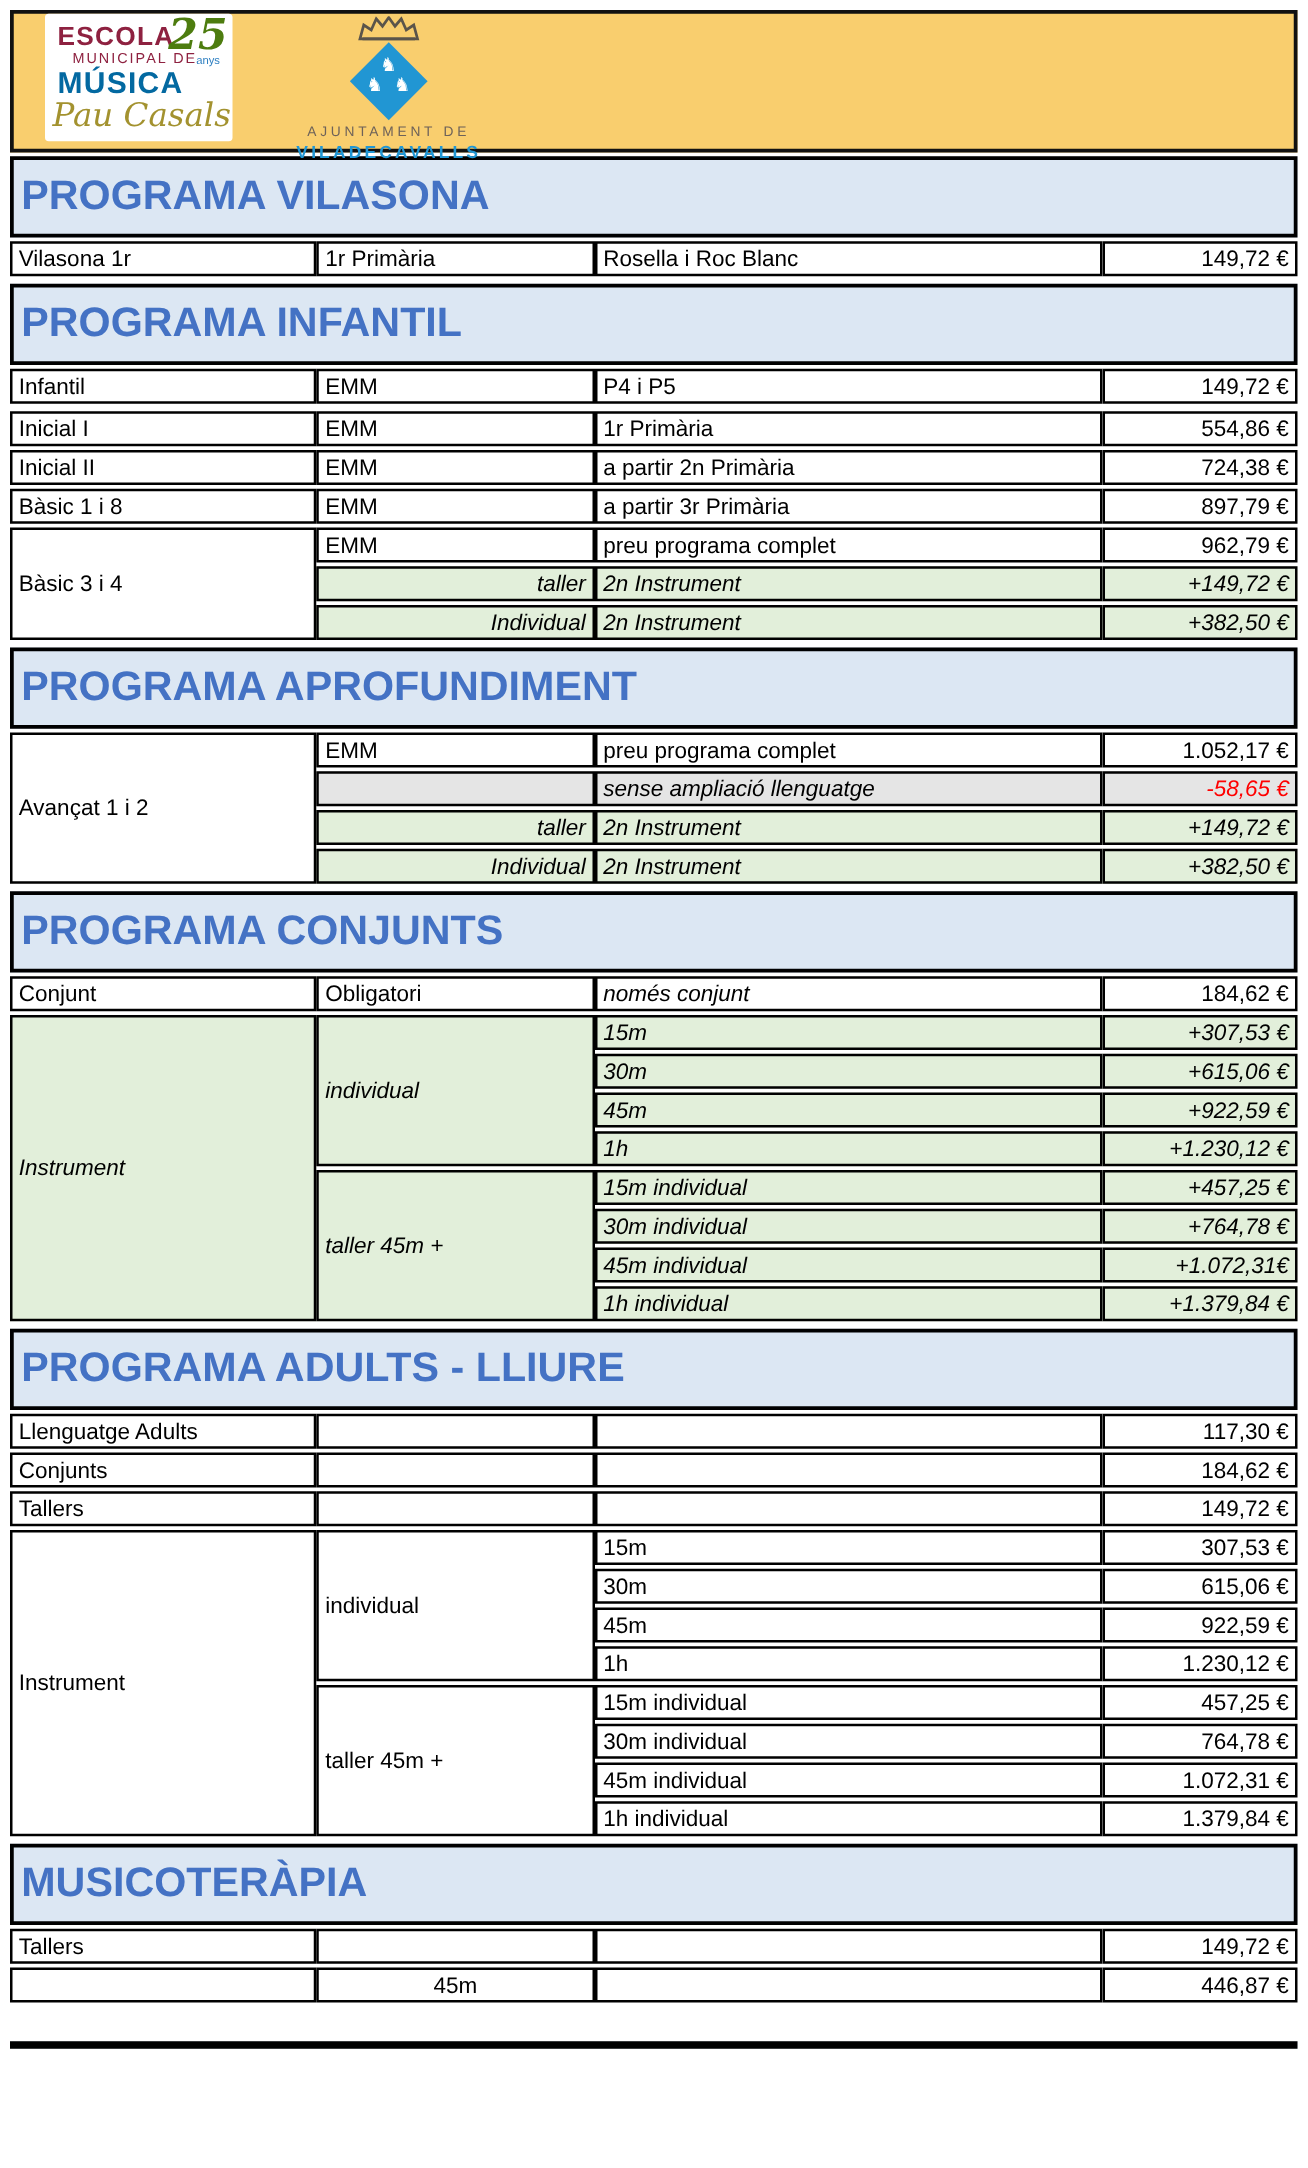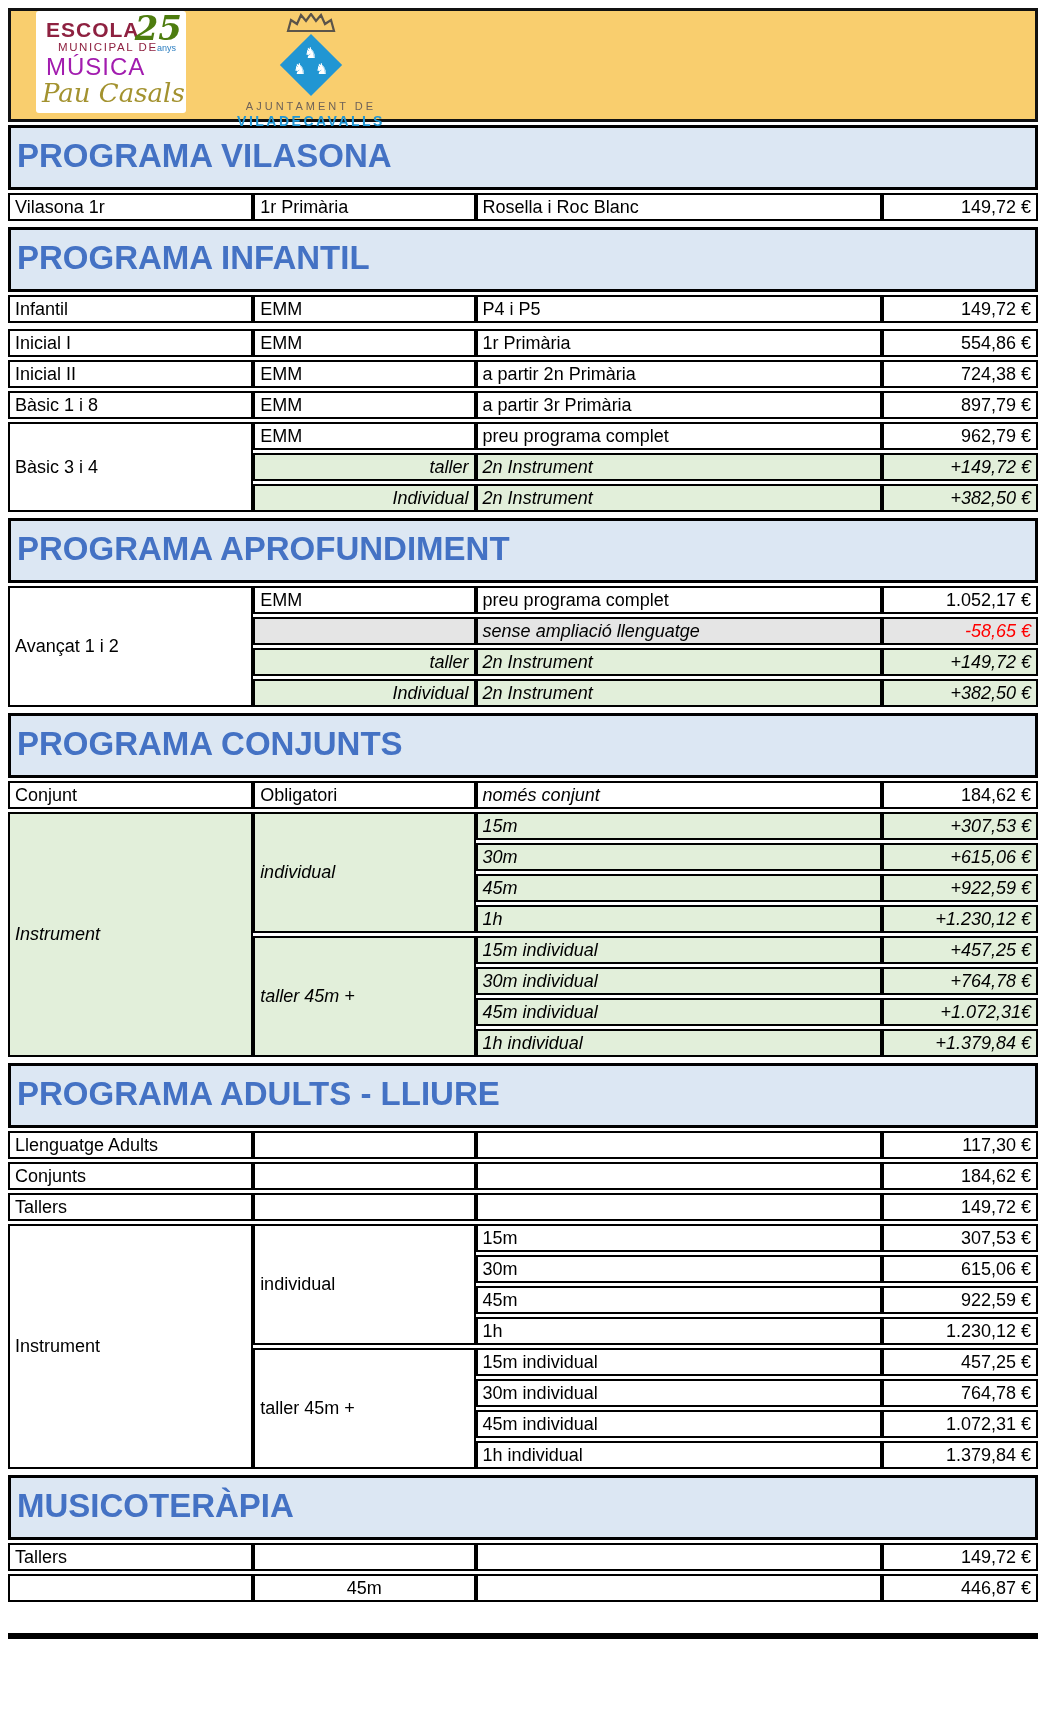--- a/index.html
+++ b/index.html
@@ -7,21 +7,21 @@
   .page{padding:8px 8px 0 8px;box-sizing:border-box;}
 
   
   .hdr{display:flex;align-items:flex-start;background:#F9CE6E;border:3px solid #111;height:114px;box-sizing:border-box;}
   .hdr-left{width:200px;display:flex;align-items:center;justify-content:center;}
   .school-logo{width:150px;height:102px;background:#fff;border-radius:3px;position:relative;text-align:left;padding:8px 0 0 10px;box-sizing:border-box;}
   .sl-escola{color:#8E2140;font-weight:700;font-size:21px;letter-spacing:1px;display:block;line-height:22px;}
   .sl-25{position:absolute;top:0px;right:4px;color:#4d7c0f;font-size:34px;font-style:italic;font-weight:700;font-family:"DejaVu Serif",serif;line-height:1;}
   .sl-anys{position:absolute;top:32px;right:10px;color:#2D7FC1;font-size:9px;}
   .sl-muni{color:#8E2140;font-size:11.5px;letter-spacing:1.6px;display:block;line-height:13px;margin-left:12px;}
-  .sl-musica{color:#a21caf;font-weight:400;font-size:24px;letter-spacing:1px;display:block;line-height:25px;}
+  .sl-musica{color:#0369a1;font-weight:700;font-size:24px;letter-spacing:1px;display:block;line-height:25px;}
   .sl-pau{color:#A3922F;font-size:26px;font-style:italic;font-family:"DejaVu Serif",serif;display:block;line-height:28px;margin-left:-4px;}
   .hdr-center{flex:1;text-align:center;color:#4472C4;padding-top:10px;}
   .hdr-title{font-size:22px;font-weight:700;line-height:29px;}
   .hdr-course{font-size:34px;font-weight:700;margin-top:6px;}
   .hdr-right{width:200px;display:flex;flex-direction:column;align-items:center;justify-content:center;padding-top:2px;}
   .crown{margin-bottom:2px;}
   .diamond{width:44px;height:44px;background:#2196D3;transform:rotate(45deg);margin:8px 0 12px 0;}
   .horses{transform:rotate(-45deg);width:100%;height:100%;position:relative;}
   .h{position:absolute;color:#fff;font-size:15px;line-height:1;}
   .h1{top:2px;left:15px;}.h2{top:18px;left:4px;}.h3{top:18px;left:26px;}

